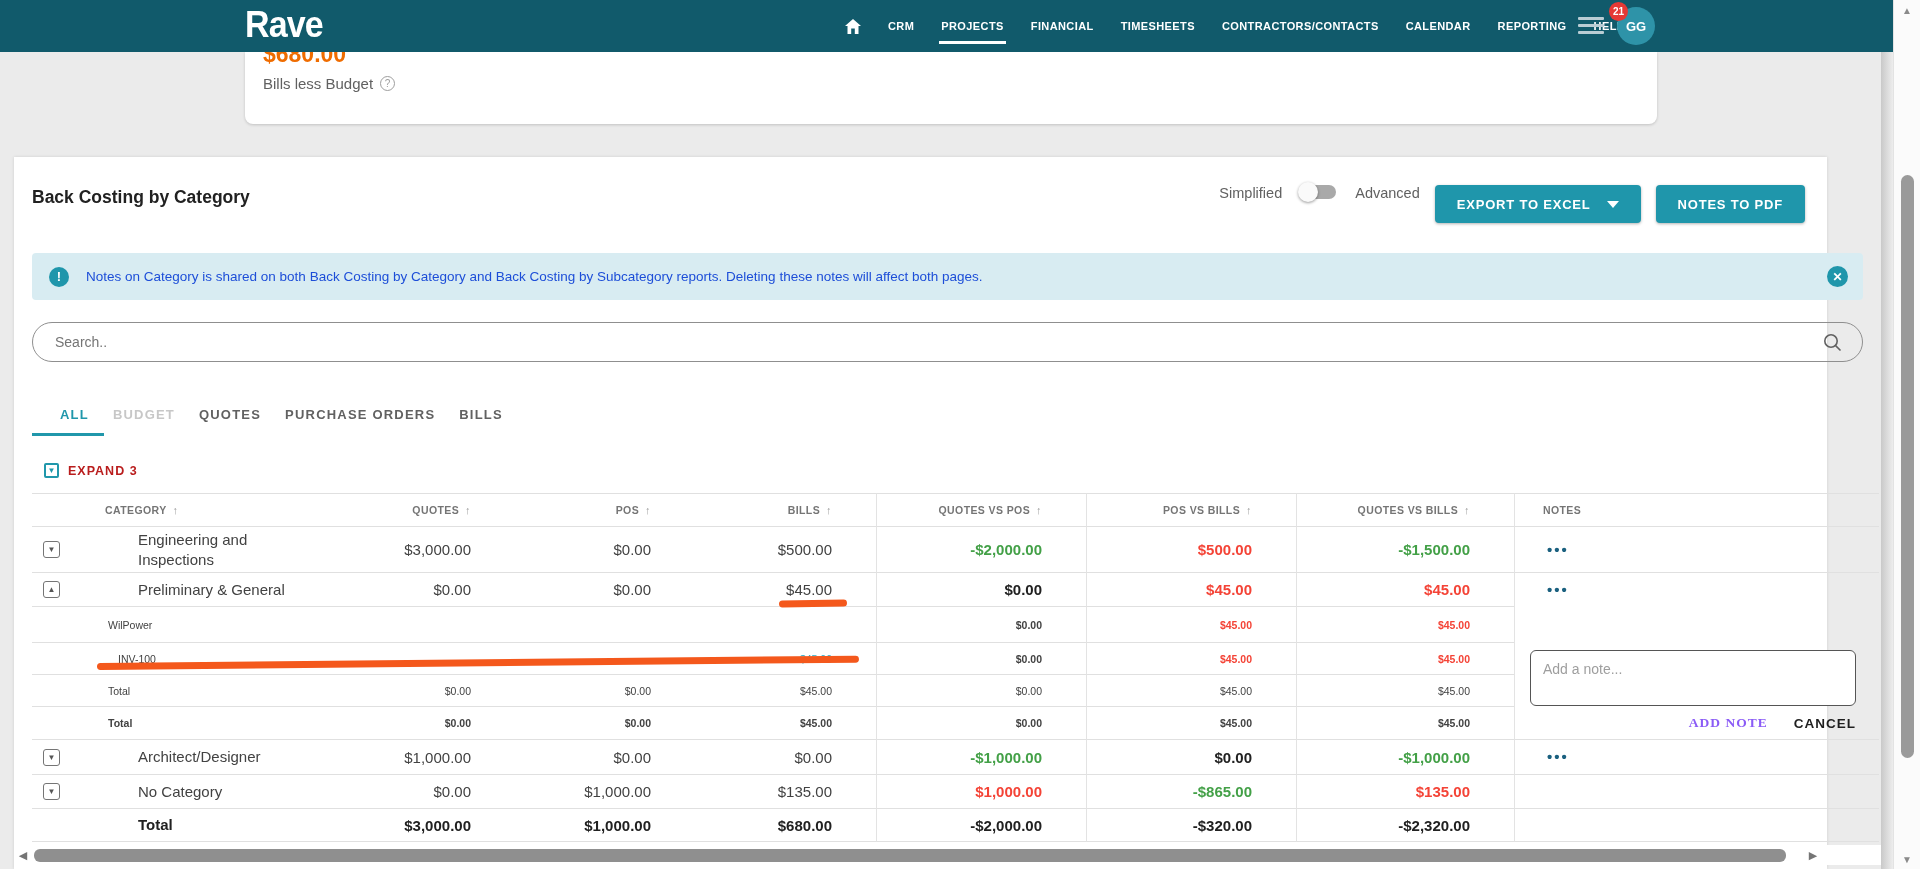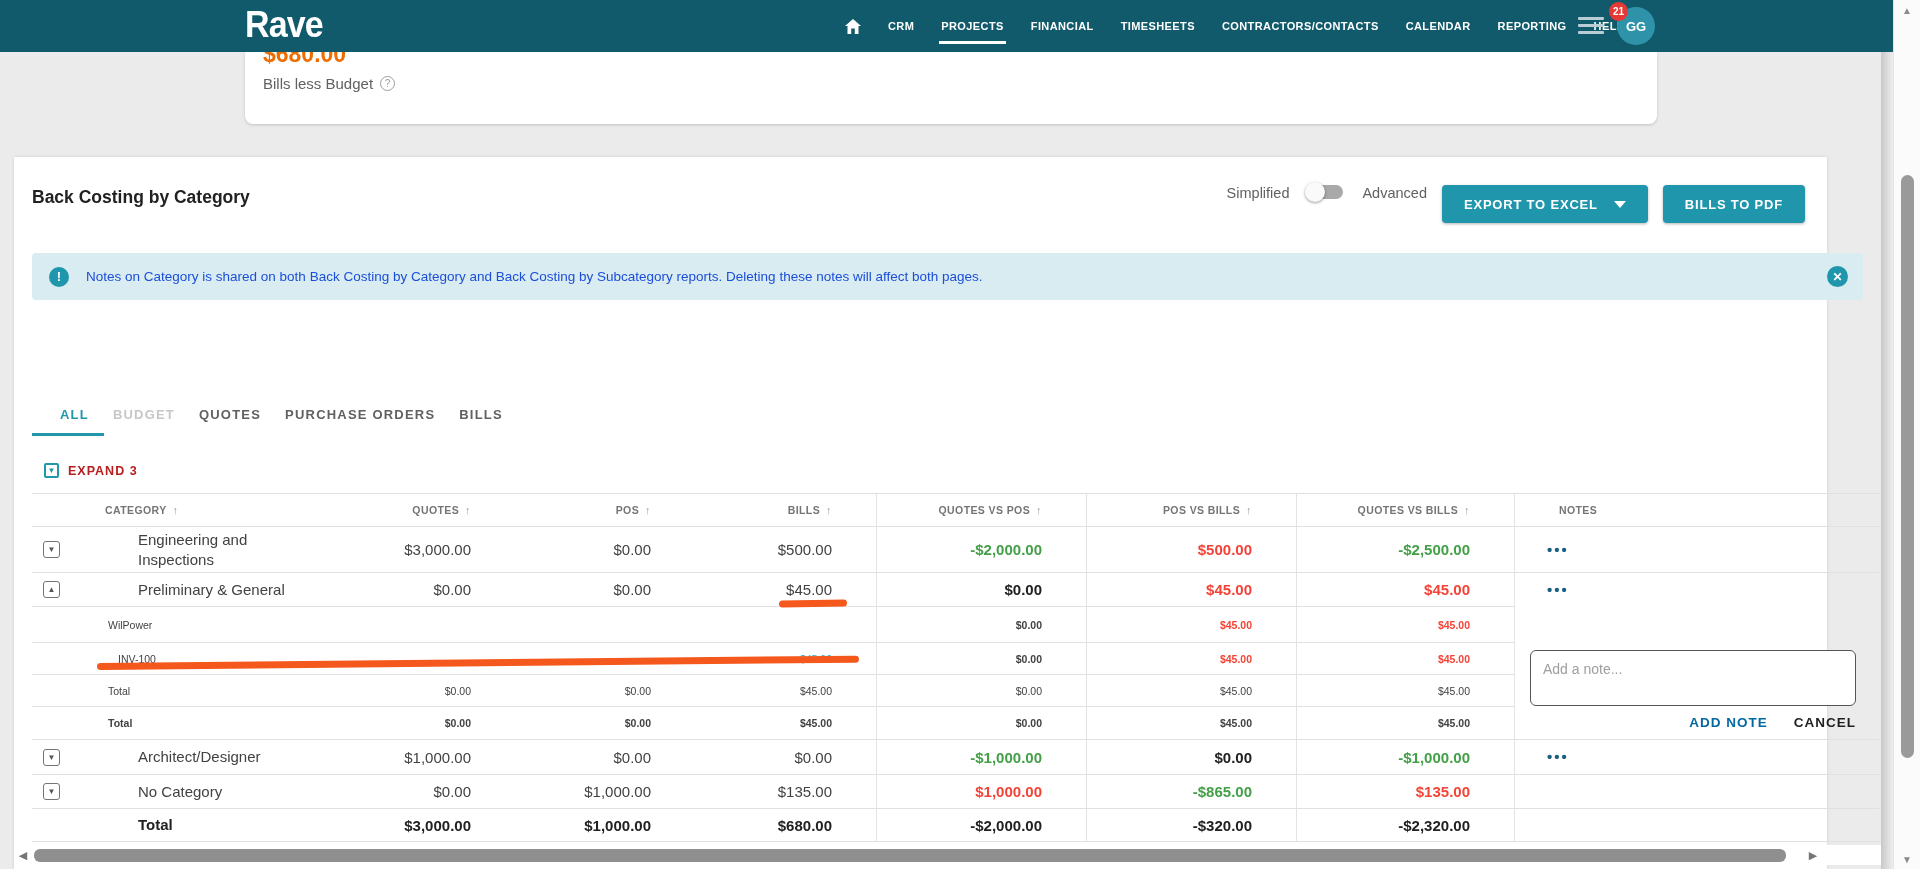--- a/index.html
+++ b/index.html
@@ -87,21 +87,21 @@
   .bold { font-weight:700; }
   .total-row .cat-cell, .total-row .money { font-weight:700; color:#212121; }
   .merge-notes .c.notes { border-bottom:none; }
 
   
   .note-editor { position:absolute; left:1516px; top:493px; width:326px; height:56px; border:1.5px solid #555; border-radius:6px; background:#fff; z-index:6; }
   .note-input { width:100%; height:100%; border:none; outline:none; resize:none; font-family:inherit; font-size:14px; color:#0369a1; padding:10px 12px; background:transparent; }
   .note-input::placeholder { color:#9e9e9e; }
   .note-actions { position:absolute; left:1516px; top:558px; width:326px; display:flex; justify-content:flex-end; gap:26px; z-index:6; }
   .note-btn { background:none; border:none; font-family:inherit; font-size:13.5px; font-weight:700; letter-spacing:1px; cursor:pointer; }
-  .note-btn.add { color:#0369a1; }
+  .note-btn.add { color:#8b5cf6;font-family:Liberation Serif, serif; }
   .note-btn.cancel { color:#1f1f1f; }
 
   
   .ann { position:absolute; background:#f4581c; border-radius:4px; z-index:25; }
   .ann-underline { left:779px; top:600px; width:68px; height:7px; transform:rotate(-.8deg); }
   .ann-line { left:97px; top:663px; width:762px; height:7px; transform:rotate(-.55deg); transform-origin:left center; }
 
   
   .hscroll { position:absolute; left:14px; top:845px; width:1867px; height:20px; background:#fff; z-index:8; display:flex; align-items:center; }
   .hs-arrow { color:#757575; font-size:11px; width:18px; text-align:center; cursor:pointer; flex:none; }
@@ -161,30 +161,39 @@
       <span class="toggle-label">Simplified</span>
       <span class="toggle">
           <span class="toggle-knob"></span>
         </span>
       <span class="toggle-label">Advanced</span>
       <button class="btn">
         <span>EXPORT TO EXCEL</span>
         <span class="caret-down"></span>
       </button>
       <button class="btn">
-        <span>BILLS TO PDF</span>
+        <span>NOTES TO PDF</span>
       </button>
     </div>
 
     <div class="banner">
       <span class="banner-icon">!</span>
       <span class="banner-text">Notes on Category is shared on both Back Costing by Category and Back Costing by Subcategory reports. Deleting these notes will affect both pages.</span>
       <span class="banner-close">✕</span>
     </div>
 
+    <div class="search-box">
+      <input class="search-input" placeholder="Search.." style="">
+      <span class="search-icon">
+        <svg width="19" height="19" viewBox="0 0 19 19">
+            <circle cx="8" cy="8" r="6.2" fill="none" stroke="#616161" stroke-width="1.6"></circle>
+            <line x1="12.6" y1="12.6" x2="17.5" y2="17.5" stroke="#616161" stroke-width="1.6"></line>
+          </svg>
+      </span>
+    </div>
 
     <div class="tabs">
       <span class="tab active">ALL</span>
       <span class="tab disabled">BUDGET</span>
       <span class="tab">QUOTES</span>
       <span class="tab">PURCHASE ORDERS</span>
       <span class="tab">BILLS</span>
     </div>
     <div class="tab-underline"></div>
 
@@ -218,36 +227,36 @@
             <span class="sort-arrow">↑</span>
           </div>
         <div class="c th right pr44 cmp">
             <span>POS VS BILLS</span>
             <span class="sort-arrow">↑</span>
           </div>
         <div class="c th right pr44 cmp">
             <span>QUOTES VS BILLS</span>
             <span class="sort-arrow">↑</span>
           </div>
-        <div class="c th notes" style="padding-left:44px;">
+        <div class="c th notes" style="padding-left:28px;">
             <span>NOTES</span>
           </div>
       </div>
 
       <div class="trow r-eng">
         <div class="c exp-cell">
             <span class="exp-icon">▼</span>
           </div>
         <div class="c cat-cell">Engineering and Inspections</div>
         <div class="c money pr40">$3,000.00</div>
         <div class="c money pr40">$0.00</div>
         <div class="c money pr44">$500.00</div>
         <div class="c money pr44 cmp green">-$2,000.00</div>
         <div class="c money pr44 cmp red">$500.00</div>
-        <div class="c money pr44 cmp green">-$2,500.00</div>
+        <div class="c money pr44 cmp green">-$1,500.00</div>
         <div class="c notes">
             <span class="dots">•••</span>
           </div>
       </div>
 
       <div class="trow r-pg merge-notes">
         <div class="c exp-cell">
             <span class="exp-icon">▲</span>
           </div>
         <div class="c cat-cell">Preliminary &amp; General</div>

